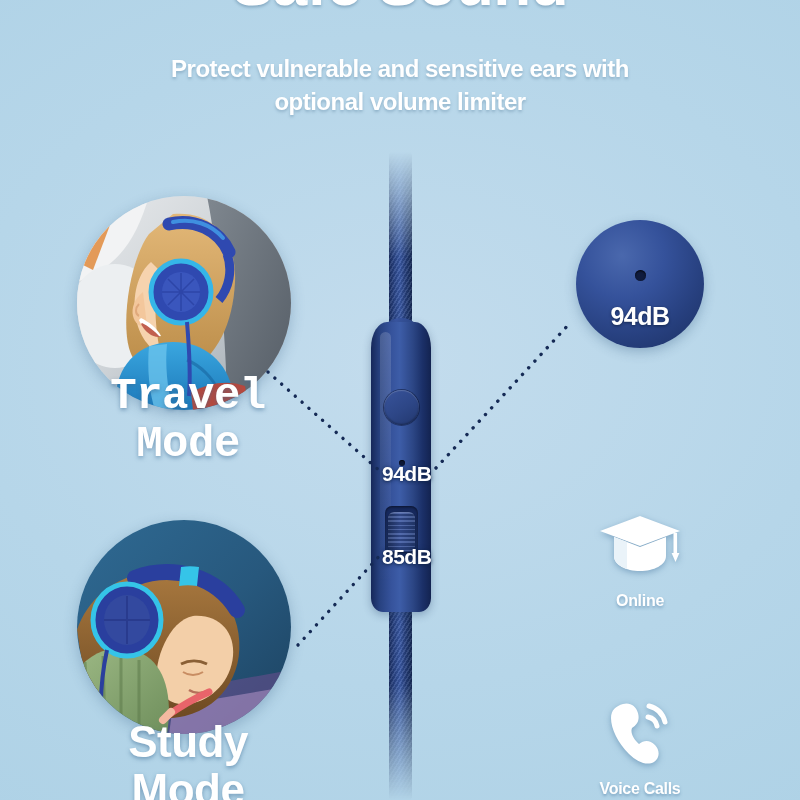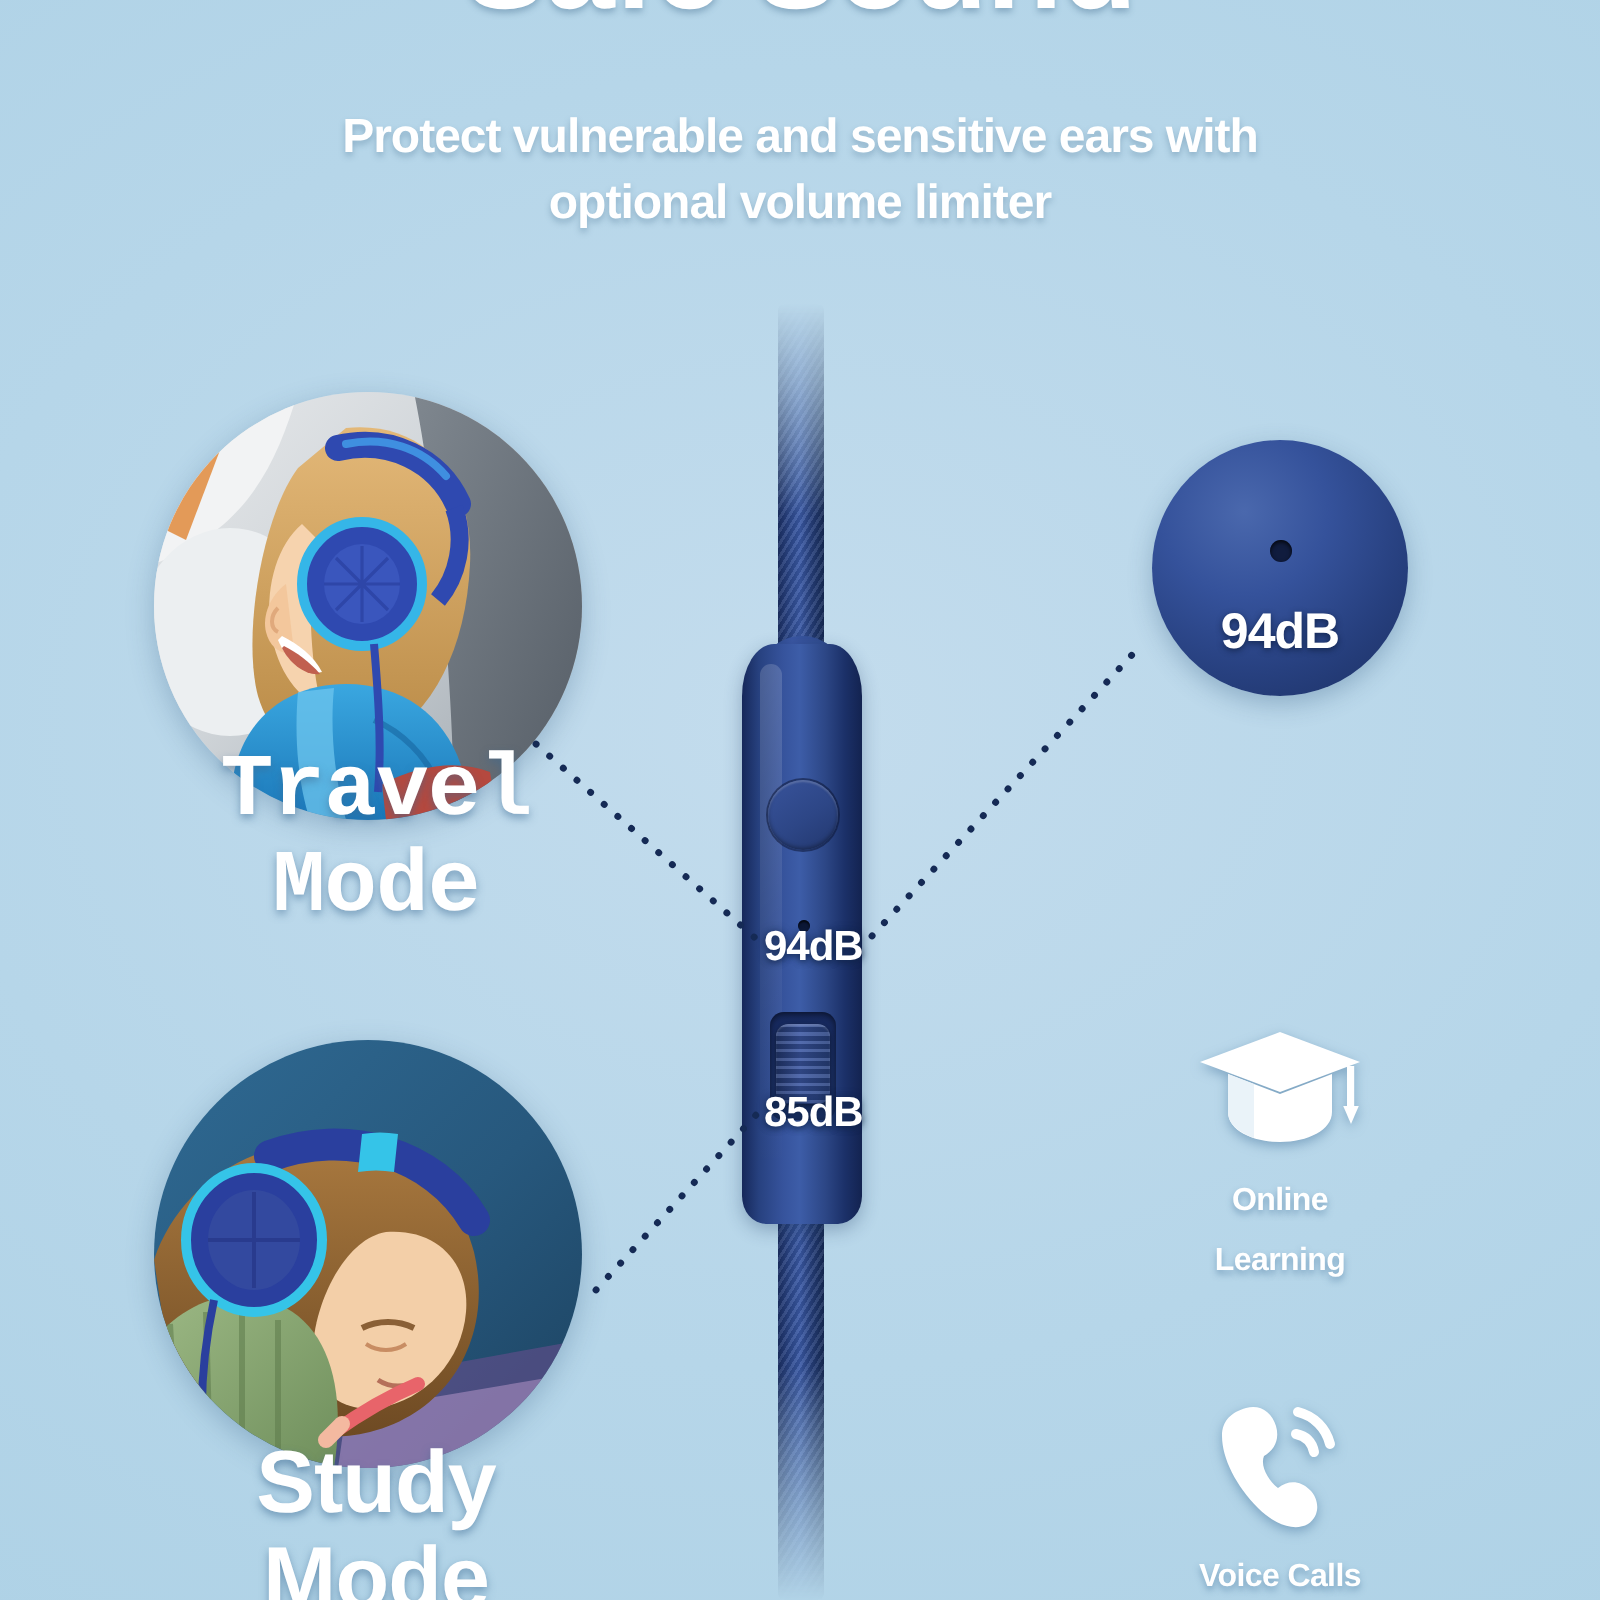--- a/index.html
+++ b/index.html
@@ -414,21 +414,20 @@
   <div class="feature" id="feature-learning">
     <svg class="feature-icon" width="86" height="66" viewBox="0 0 86 66">
       <path d="M43 4 L83 19 L43 34 L3 19 Z" fill="#ffffff"></path>
       <path d="M17 25 L17 44 C17 53 29 59 43 59 C57 59 69 53 69 44 L69 25 L43 35 Z" fill="#ffffff"></path>
       <path d="M17 25 L17 44 C17 50 22 54 30 57 L30 30 Z" fill="#eaf3f9"></path>
       <rect x="76.5" y="21" width="3.6" height="20" fill="#ffffff"></rect>
       <path d="M74.6 41 L82.4 41 L78.5 50 Z" fill="#ffffff"></path>
     </svg>
     <div class="feature-label">
       <div>Online</div>
-      <div>Learning</div>
     </div>
   </div>
 
   <div class="feature" id="feature-calls">
     <svg class="feature-icon" width="70" height="66" viewBox="0 0 70 66">
       <path d="M18 4 C25 2 31 6 33 13 C35 20 32 25 27 28 C25 33 29 40 34 44 C39 40 45 40 50 45 C55 50 55 58 49 62 C42 66 32 62 24 54 C13 43 6 29 6 18 C6 10 11 6 18 4 Z" fill="#ffffff"></path>
       <path d="M44 6 C52 8 58 14 60 22" stroke="#ffffff" stroke-width="5" fill="none" stroke-linecap="round"></path>
       <path d="M43 17 C48 18 51 21 52 26" stroke="#ffffff" stroke-width="5" fill="none" stroke-linecap="round"></path>
     </svg>
     <div class="feature-label">

